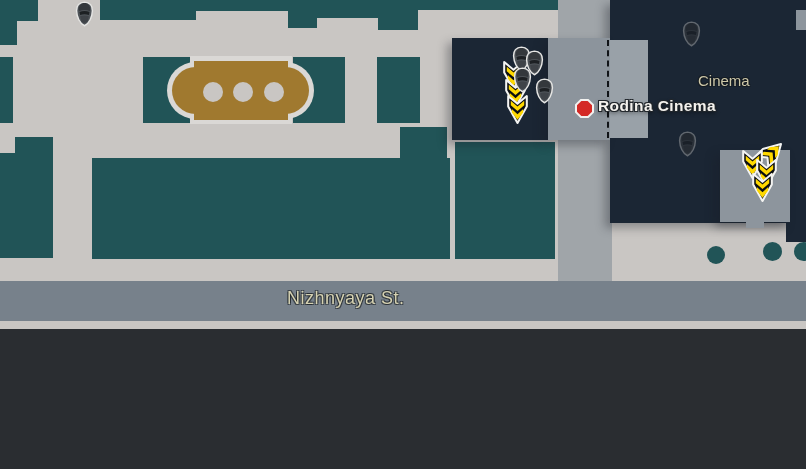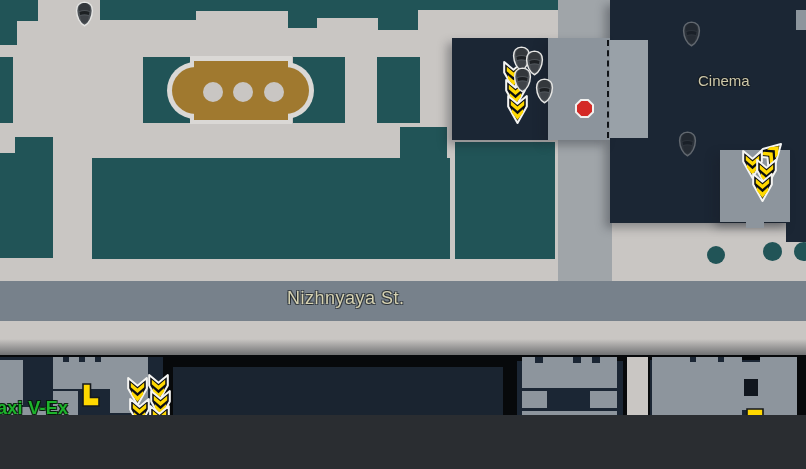--- a/index.html
+++ b/index.html
@@ -1,17 +1,17 @@
 <!DOCTYPE html>
 <html><head>
 <meta charset="utf-8">
 <style>
   html,body{margin:0;padding:0;background:#2a2d31;}
   #map{
-    position:relative;width:806px;height:415px;overflow:hidden;
+    position:relative;width:806px;height:329px;overflow:hidden;
     background:#c9c6c3;
     font-family:"Liberation Sans","DejaVu Sans",sans-serif;
   }
   .t{position:absolute;background:#215457;}
   .navy{position:absolute;background:#1b2634;}
   .room{position:absolute;background:#8d959d;}
   .room2{position:absolute;background:#99a1a8;}
   .blk{position:absolute;background:#07090b;}
   .alley{position:absolute;background:#c9c6c3;}
   .dot-teal{position:absolute;background:#215457;border-radius:50%;}
@@ -130,20 +130,21 @@
   <div class="room" style="left:742px;top:362px;width:18px;height:48px"></div>
   <div class="navy" style="left:744px;top:379px;width:14px;height:17px;background:#10161e"></div>
   <div class="room" style="left:760px;top:357px;width:37px;height:66px"></div>
   <div class="room" style="left:657px;top:433px;width:53px;height:29px"></div>
 
   <div class="label lbl-khaki lyr-labels" style="left:698px;top:72px">Cinema</div>
 
   <div class="oct-outer oct lyr-labels" style="left:575px;top:99px">
     <div class="oct-inner oct"></div>
   </div>
+  <div class="label lbl-poi lyr-labels" style="left:598px;top:97px">Rodina Cinema</div>
 
   <div class="label lbl-street lyr-labels" style="left:287px;top:288px">Nizhnyaya St.</div>
 
   <div class="label lbl-extract lyr-labels" style="left:-13px;top:398px">Taxi V-Ex</div>
 
   <div id="markers">
       <div class="marker" style="left: 502px; top: 60px;">
     <svg viewBox="0 0 22 30" width="23" height="31">
       <path d="M2 2 L11 9.5 L20 2 L20 12 L11 28 L2 12 Z" fill="#0c0e10" stroke="#f4f4f2" stroke-width="2" stroke-linejoin="round"></path>
       <path d="M4.5 6.5 L11 12 L17.5 6.5 L17.5 11 L11 16.5 L4.5 11 Z" fill="#ffd800"></path>

